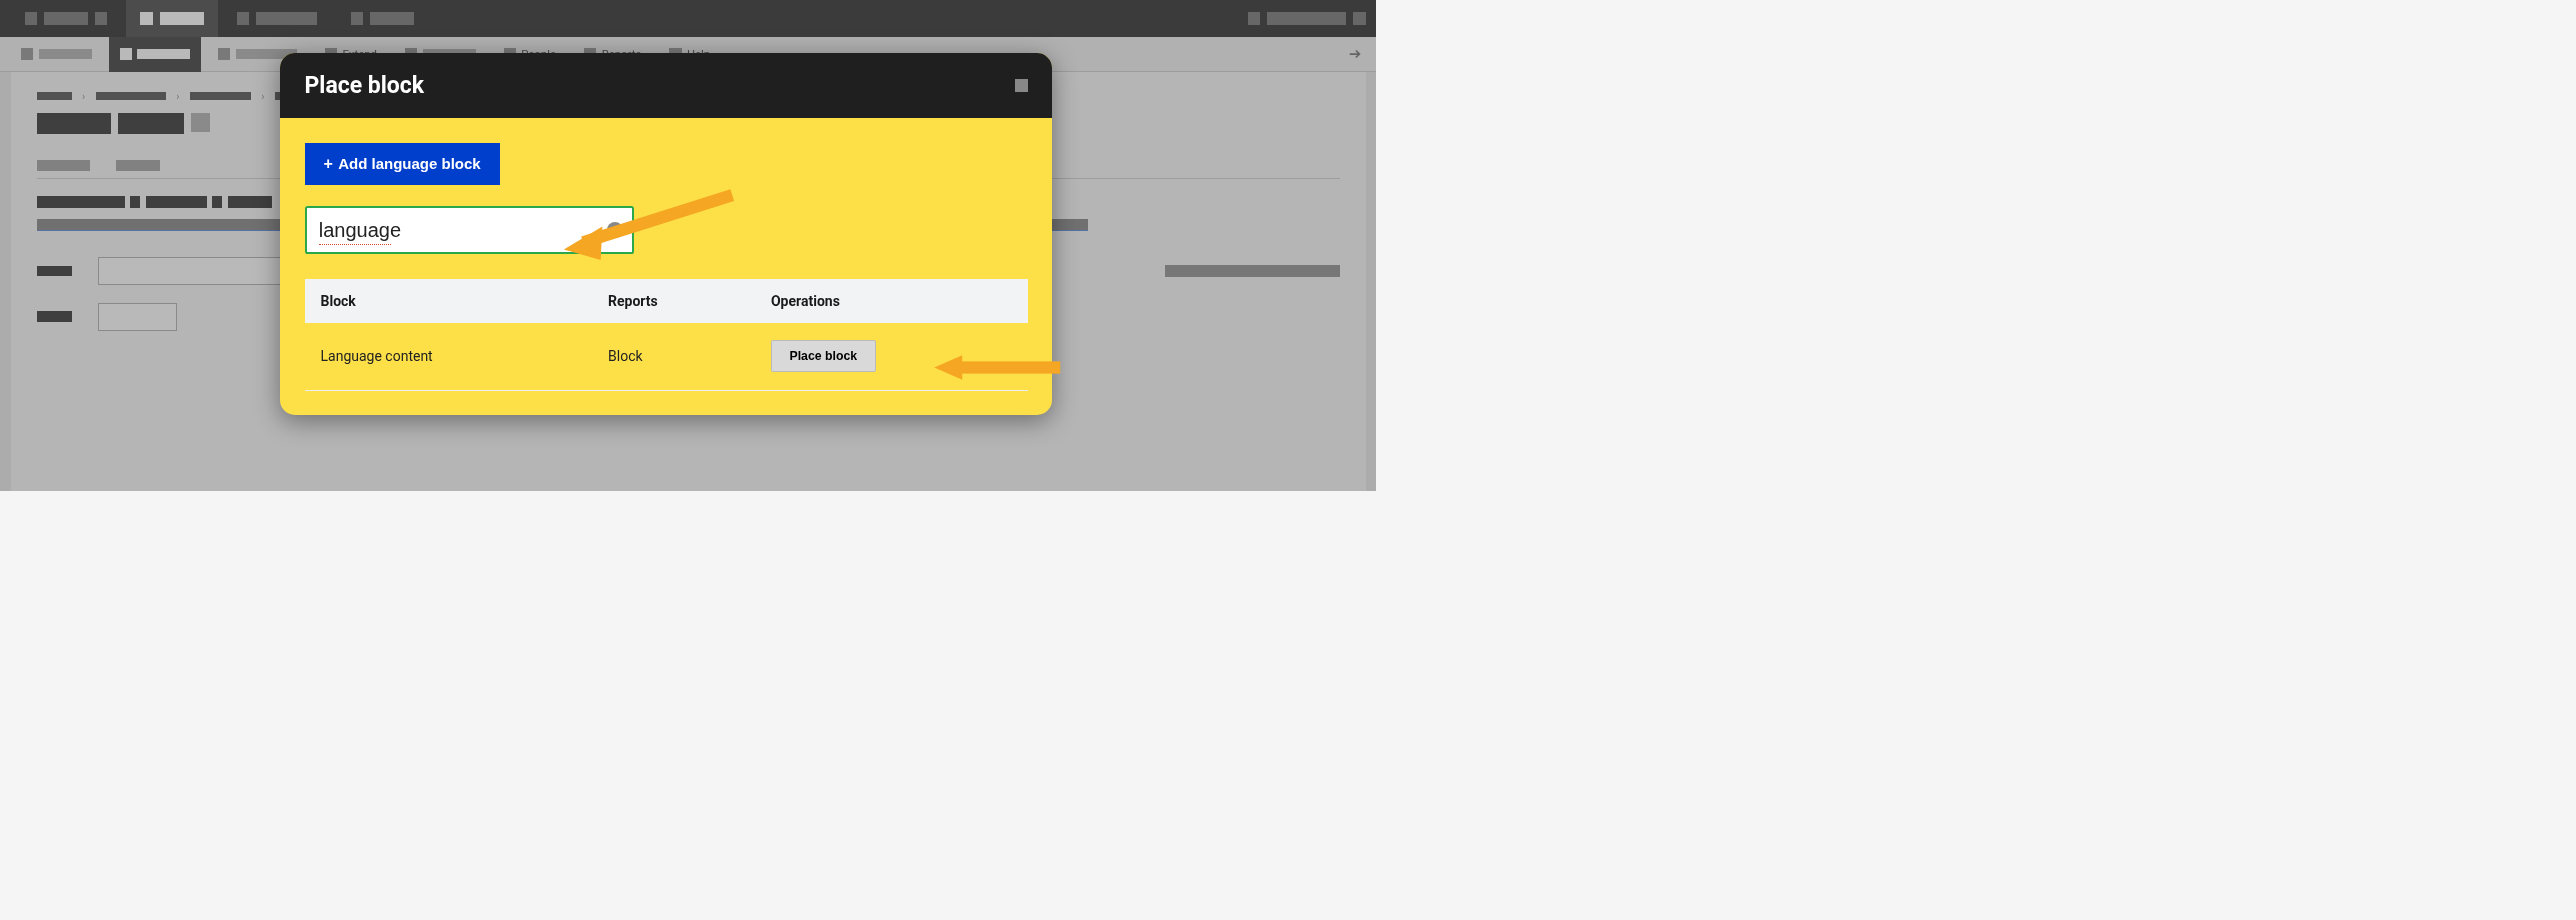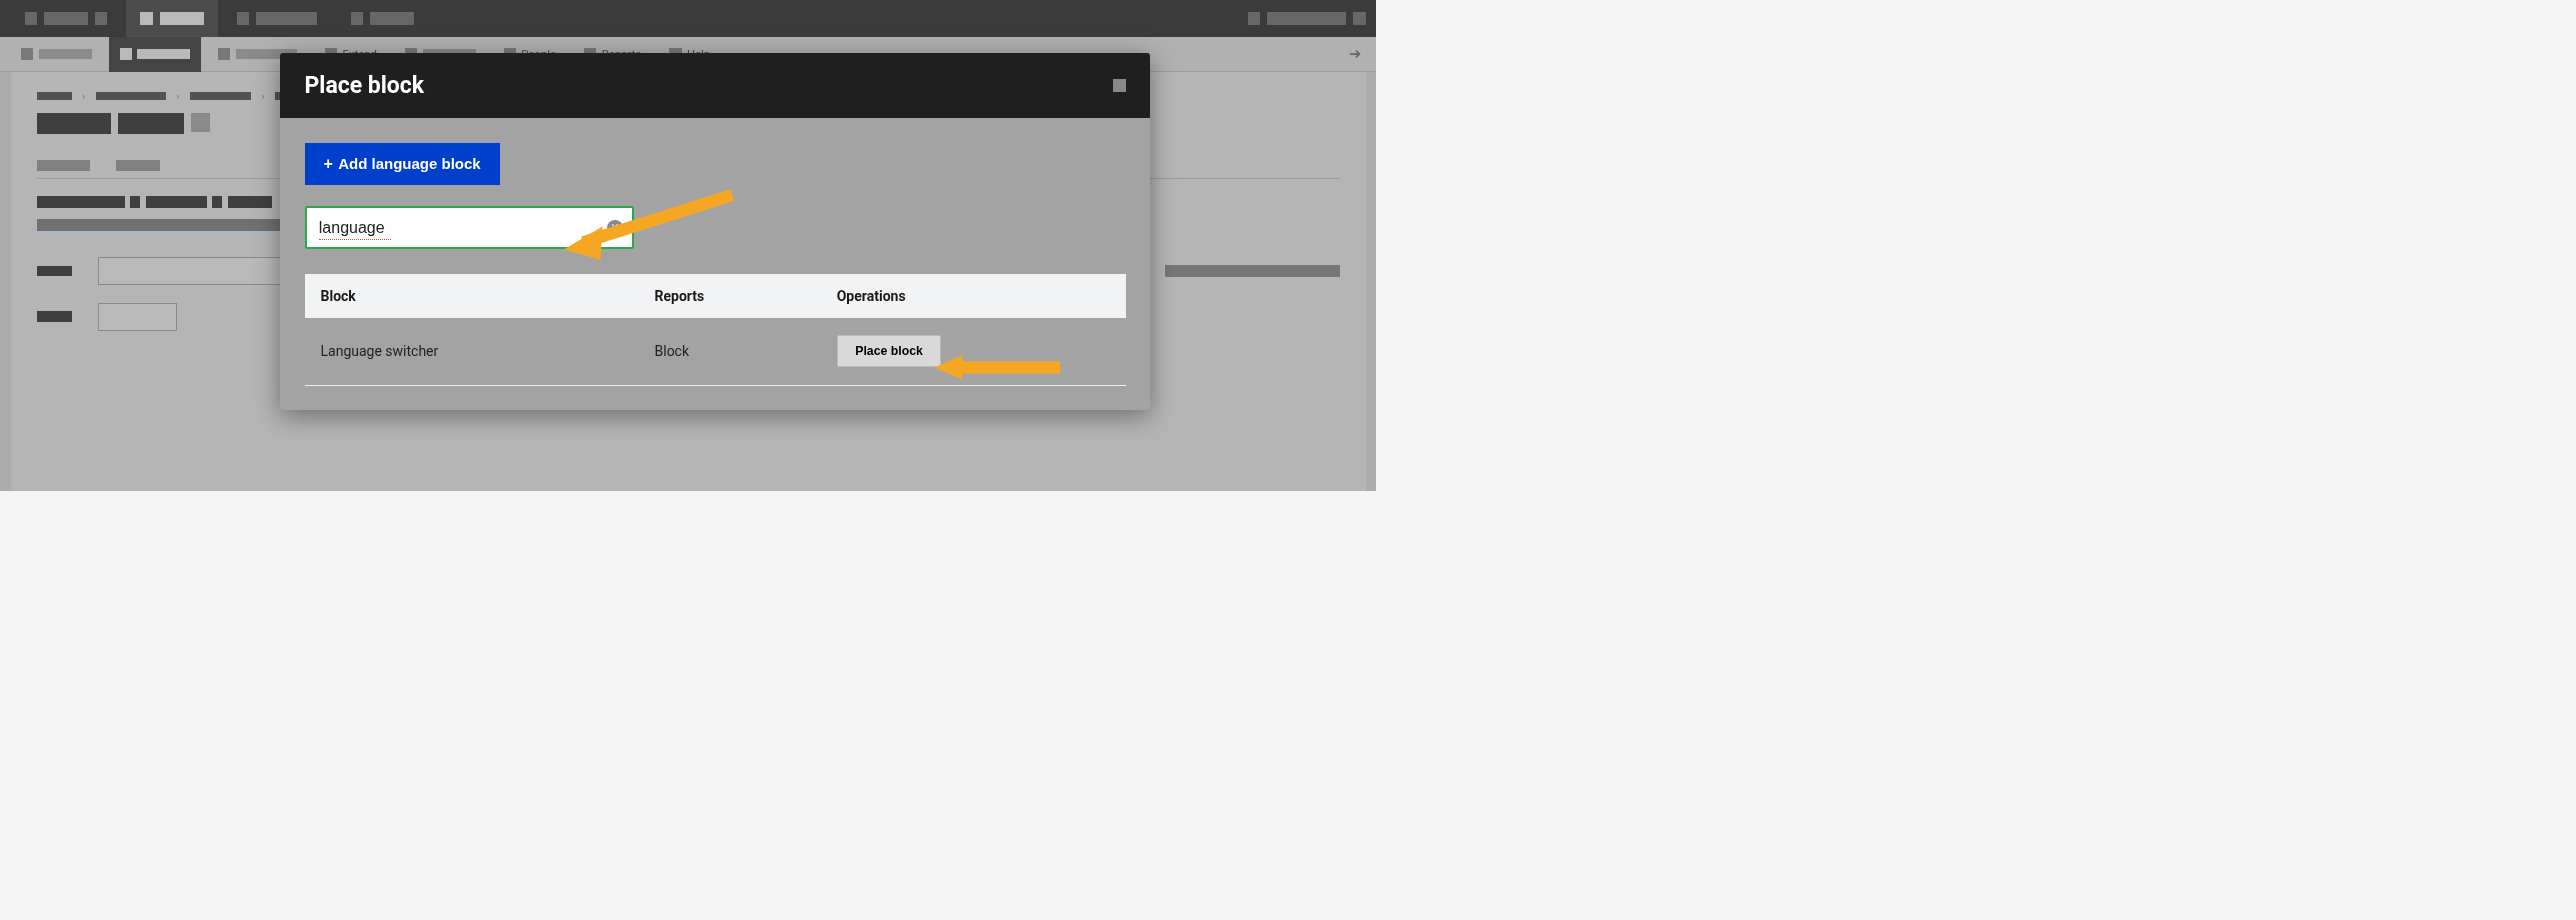--- a/index.html
+++ b/index.html
@@ -42,31 +42,31 @@
 .line-stub { display:flex; gap:5.3px; margin-bottom:10.5px;}
 .line-stub .b { height:12.3px; background:#222;}
 .desc-stub { width: 100%; max-width: 1051px; height: 12.3px; background: #7a7a7a; margin-bottom: 26px; border-bottom: 0.9px solid #4a7ed6;}
 .form-row { display:flex; align-items:center; gap: 26px; margin-bottom:17.5px;}
 .form-row .lbl { width:35px; height:10.5px; background:#222;}
 .form-row .input-stub { width: 482px; height: 28px; background:#fff; border:0.9px solid #aaa;}
 .form-row .input-stub.short { width: 79px;}
 .form-row .side { margin-left:auto; width:175px; height:12.3px; background:#888;}
 
 
-.modal { position: absolute; z-index: 10; top: 53px; left: 280px; width: 870px; background: #a3a3a3; border-radius: 3px; box-shadow: 0 5.3px 26px rgba(0,0,0,0.4); overflow: hidden; }
+.modal { position: absolute; z-index: 10; top: 53px; left: 280px; width: 772px; background: #fde047; border-radius: 15px; box-shadow: 0 5.3px 26px rgba(0,0,0,0.4); overflow: hidden; }
 .modal-header { background: #1f1f1f; color: #fff; padding: 19px 24.5px; display: flex; align-items: center; }
 .modal-header h1 { font-size: 23px; font-weight: 700; }
 .modal-header .close { margin-left: auto; width: 12.3px; height: 12.3px; background: #888; cursor: pointer; }
 .modal-body { padding: 24.5px; }
 
 .add-btn { background: #003ecc; color: #fff; border: none; padding: 12.3px 19px; font-size: 15px; font-weight: 600; cursor: pointer; display: inline-flex; align-items: center; gap: 5.3px; }
 .add-btn .plus { font-size: 16px; font-weight: 700; }
 
 .search-wrap { margin-top: 21px; position: relative; width: 329px; }
-.search-input { width: 100%; padding: 10.5px 39px 10.5px 12.3px; font-size: 16px; border: 2.6px solid #2ba84a; border-radius: 2.6px; outline: none; color: #222; }
+.search-input { width: 100%; padding: 10.5px 39px 10.5px 12.3px; font-size: 20px; border: 2.6px solid #2ba84a; border-radius: 2.6px; outline: none; color: #222; }
 .search-input-underline { position:absolute; left:14px; bottom:8.8px; width:72px; border-bottom: 1.8px dotted #d43; }
 .clear-x { position: absolute; right: 10.5px; top: 50%; transform: translateY(-50%); width: 16px; height: 16px; border-radius: 50%; background: #888; color: #fff; display: flex; align-items: center; justify-content: center; font-size: 10.5px; cursor: pointer; }
 
 .table { margin-top: 24.5px; width: 100%; border-collapse: collapse; }
 .table thead th { text-align: left; background: #f2f3f5; padding: 14px 16px; font-size: 14px; font-weight: 700; color: #1a1a1a; }
 .table tbody td { padding: 17.5px 16px; font-size: 14px; color: #222; border-bottom: 0.9px solid #eee; }
 .place-btn { background: #d9d9d9; border: 0.9px solid #bbb; padding: 8px 17.5px; font-size: 12.3px; font-weight: 600; cursor: pointer; border-radius: 1.8px; }
 
 
 .arrow { position: absolute; z-index: 20; pointer-events: none; }
@@ -203,21 +203,21 @@
     <table class="table">
       <thead>
         <tr>
           <th>Block</th>
           <th>Reports</th>
           <th>Operations</th>
         </tr>
       </thead>
       <tbody>
         <tr>
-          <td>Language switcher</td>
+          <td>Language content</td>
           <td>Block</td>
           <td>
             <button class="place-btn">Place block</button>
           </td>
         </tr>
       </tbody>
     </table>
   </div>
 </div>
 

